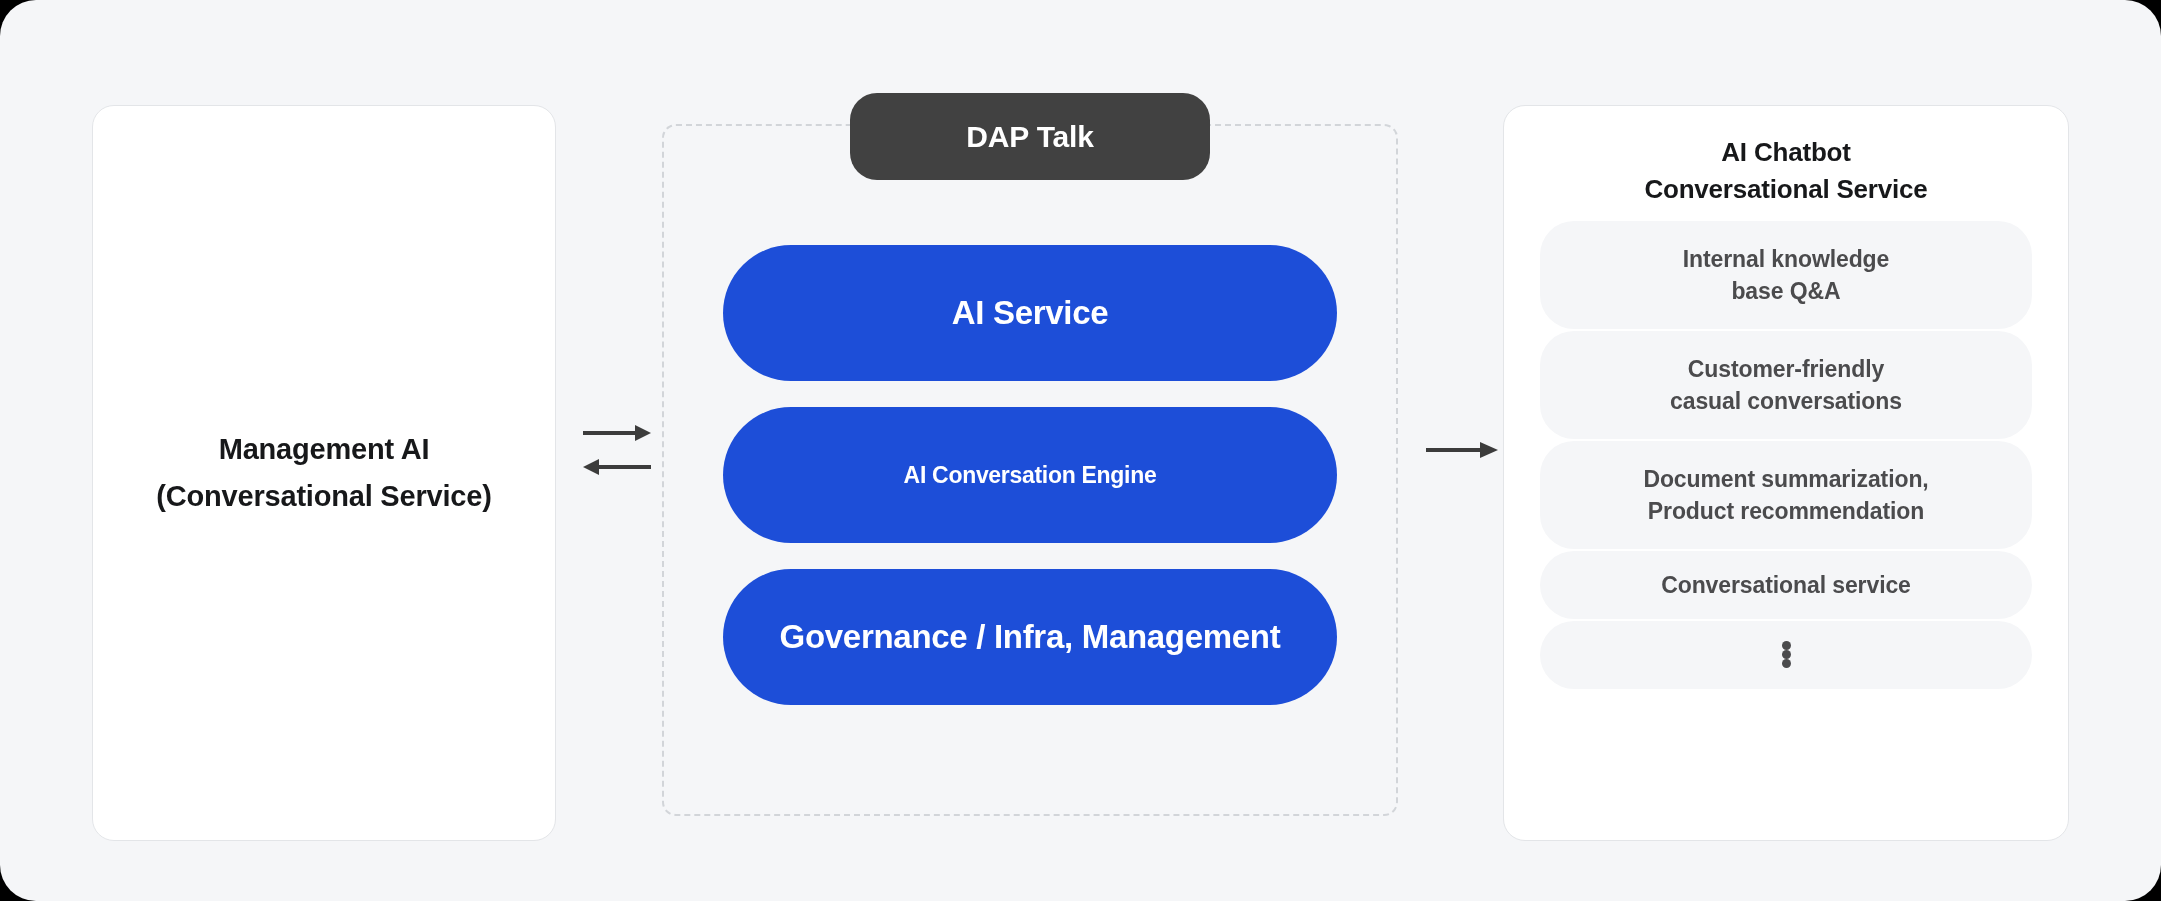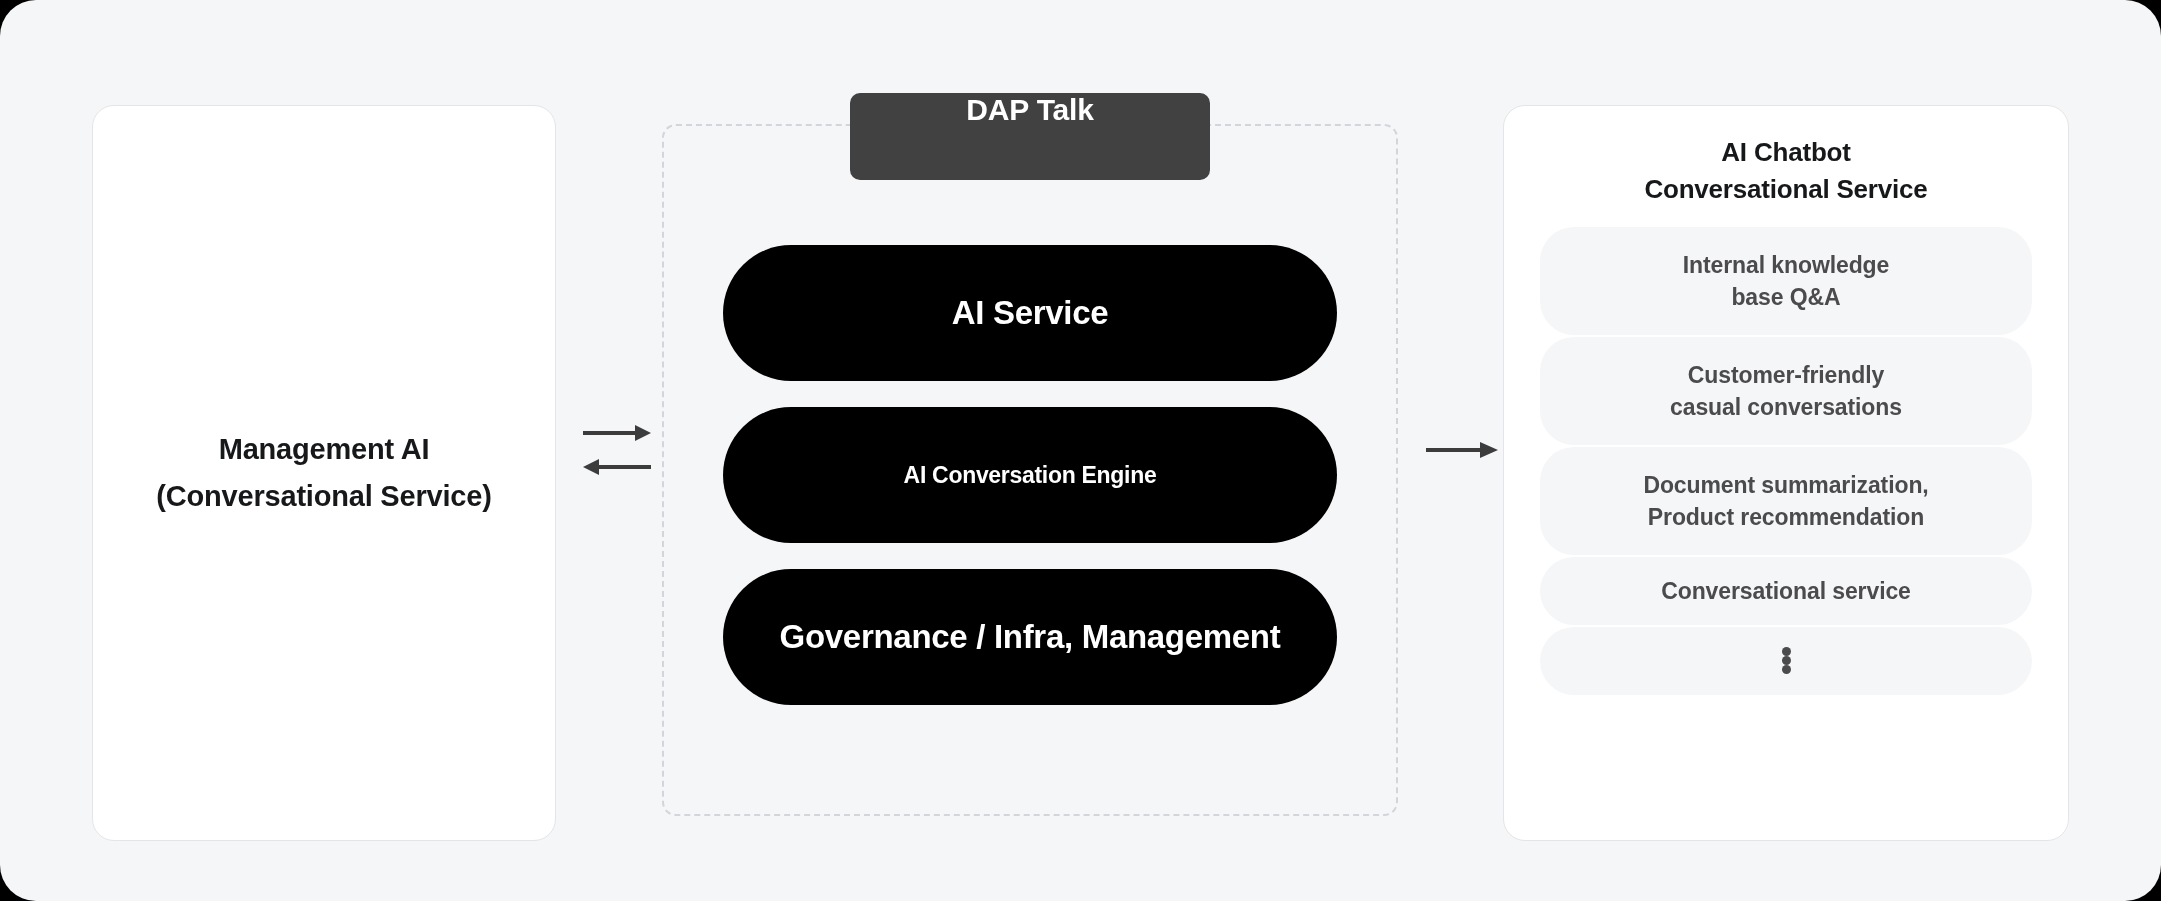--- a/index.html
+++ b/index.html
@@ -79,36 +79,37 @@
   }
 
   
   #dap-badge {
     position: absolute;
     left: 850px;
     top: 93px;
     width: 360px;
     height: 87px;
     background: #414141;
-    border-radius: 10px;
-    display: flex;
+    border-radius: 27px;
+    display: flex;
+    align-items: center;
     justify-content: center;
     color: #FFFFFF;
     font-size: 30px;
     font-weight: 700;
     letter-spacing: -0.2px;
   }
 
   
   .pill {
     position: absolute;
     left: 723px;
     width: 614px;
     height: 136px;
-    background: #000000;
+    background: #1d4ed8;
     border-radius: 68px;
     display: flex;
     align-items: center;
     justify-content: center;
     color: #FFFFFF;
     font-weight: 700;
     letter-spacing: -0.3px;
     white-space: nowrap;
   }
   #pill-0 { top: 245px; font-size: 33px; }
@@ -126,21 +127,21 @@
     flex-direction: column;
     align-items: stretch;
   }
   .right-title {
     text-align: center;
     color: #17181A;
     font-size: 26px;
     font-weight: 700;
     line-height: 1.44;
     letter-spacing: -0.2px;
-    margin-bottom: 18px;
+    margin-bottom: 12px;
   }
   .right-title span { display: block; white-space: nowrap; }
 
   .chip-list {
     display: flex;
     flex-direction: column;
     gap: 2px;
   }
   .chip {
     background: #F5F6F8;

